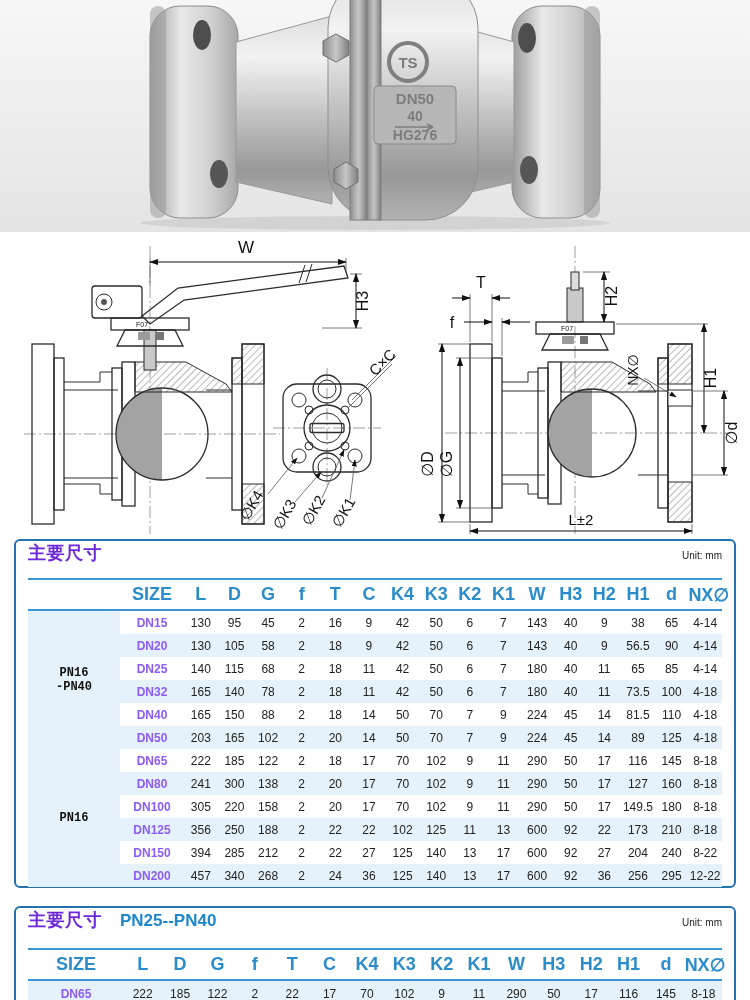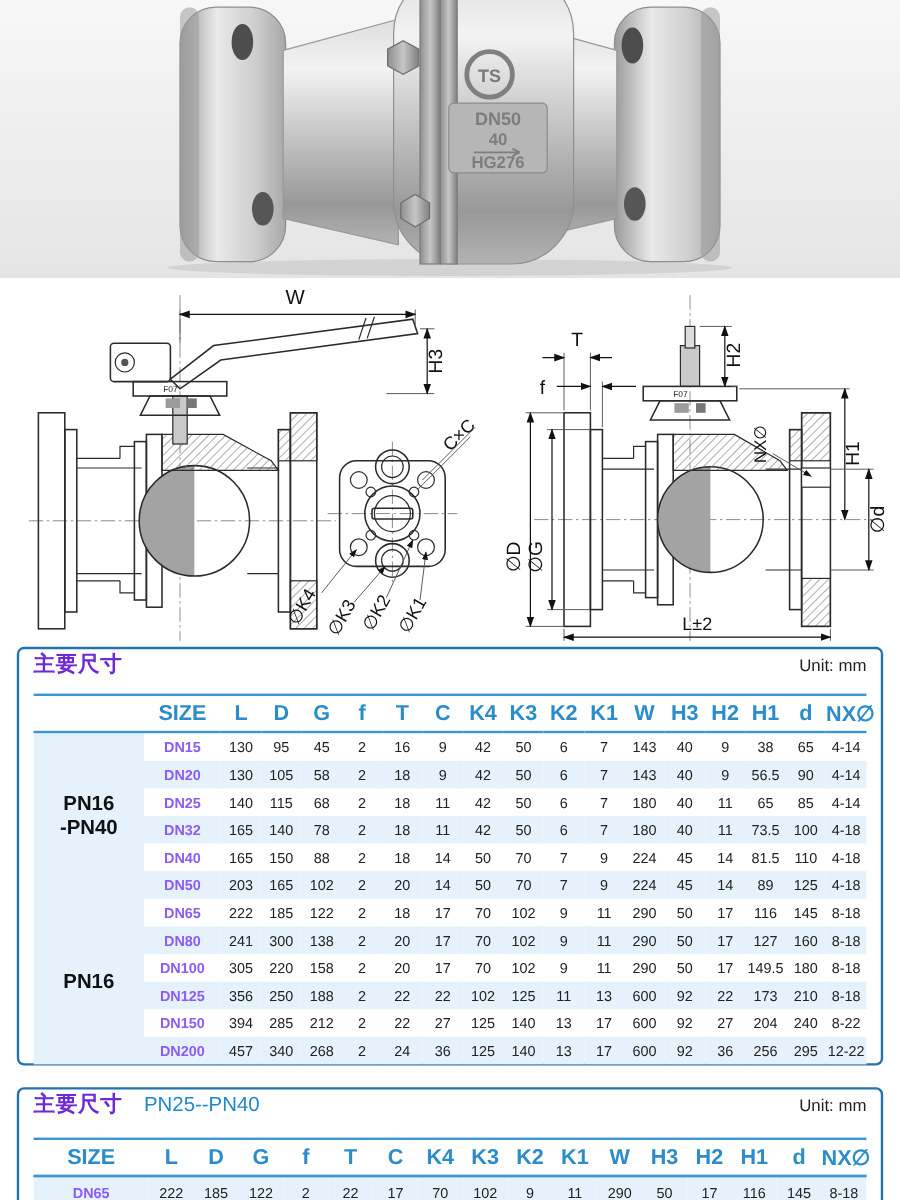--- a/index.html
+++ b/index.html
@@ -10,30 +10,30 @@
   
   .draw-wrap{position:absolute;left:0;top:232px;width:750px;height:306px;background:#fff;}
   
   .tbl-box{position:absolute;left:14px;width:722px;border:2px solid #2472ae;border-radius:6px;
            background:#fff;box-sizing:border-box;padding:0 12px;}
   .tbl-box.first{top:539px;height:349px;}
   .tbl-box.second{top:906px;height:110px;}
   .tbl-title{display:flex;align-items:baseline;height:37px;border-bottom:2px solid #3a95d2;}
   .second .tbl-title{height:40px;}
   .t-main{font-size:18px;font-weight:bold;color:#6d28d9;letter-spacing:.5px;}
-  .t-sub{font-size:17px;font-weight:normal;color:#1e87cc;margin-left:18px;}
-  .t-unit{margin-left:auto;font-size:14px;color:#222;}
+  .t-sub{font-size:17px;font-weight:bold;color:#1e87cc;margin-left:18px;}
+  .t-unit{margin-left:auto;font-size:10px;color:#222;}
   table.dim-table{width:100%;border-collapse:collapse;table-layout:fixed;}
   table.dim-table th{color:#2b8ccb;font-size:18px;font-weight:bold;height:29px;
                      border-bottom:2px solid #3a95d2;text-align:center;padding:0;}
   table.dim-table td{font-size:12px;color:#222;text-align:center;height:23px;padding:0;}
   .second table.dim-table td{height:26px;}
   table.dim-table tr.stripe td{background:#e6f2fb;}
   table.dim-table td.size{font-weight:bold;color:#8b5cf6;}
-  table.dim-table td.gcell{background:#e6f2fb !important;font-weight:bold;font-size:17px;color:#111;}
+  table.dim-table td.gcell{background:#e6f2fb !important;font-weight:bold;font-size:12px;color:#111;font-family:Liberation Mono, monospace;}
   col.c-group{width:92px;} col.c-size{width:64px;}
   .second col.c-size{width:96px;}
   
   text.dim-label{font-family:"Liberation Sans",sans-serif;fill:#111;}
 </style>
 </head>
 <body>
 
 <div class="page">
 

